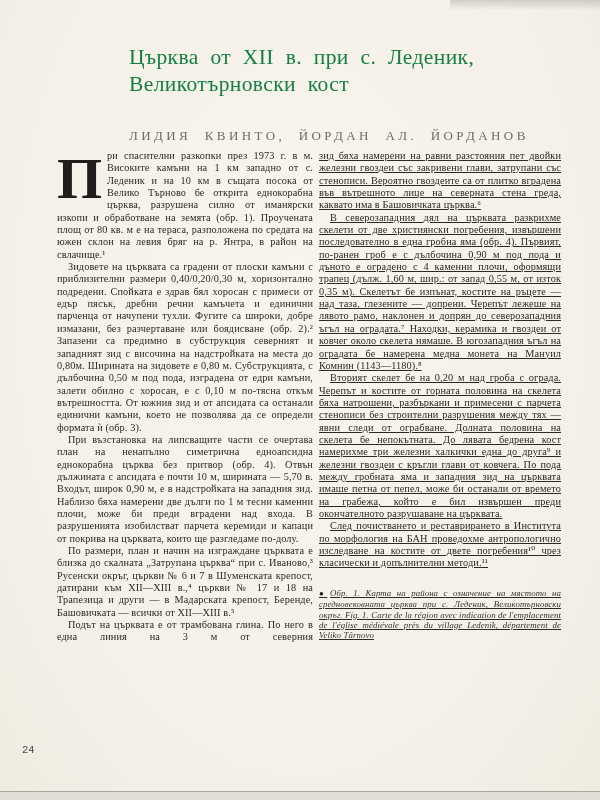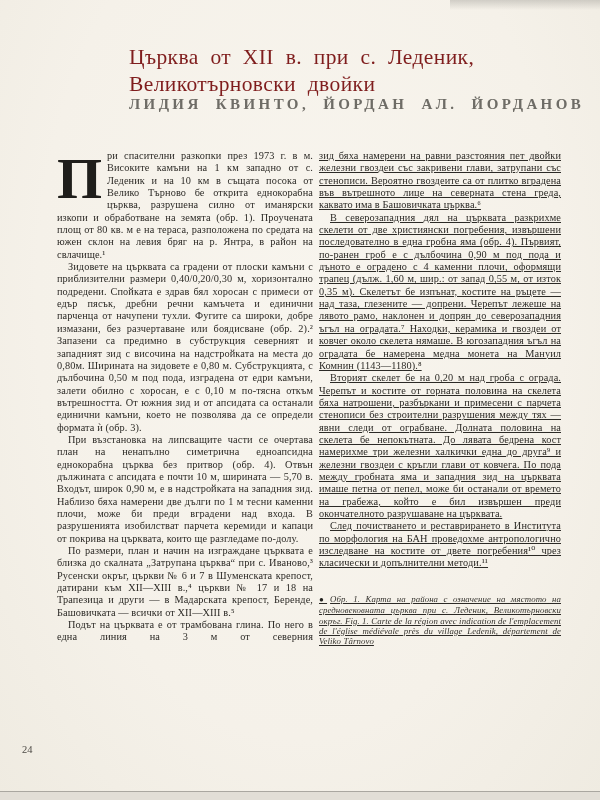--- a/index.html
+++ b/index.html
@@ -11,26 +11,26 @@
     font-family: "Liberation Serif", "DejaVu Serif", serif;
   }
   .top-shade {
     position: absolute; top: 0; right: 0;
     width: 150px; height: 10px;
     background: linear-gradient(to bottom, rgba(140,138,132,0.35), rgba(140,138,132,0));
   }
   .title-block {
     position: absolute; left: 129px; top: 44px;
     font-size: 21.5px; line-height: 26.5px;
-    color: #7f1d1d;
+    color: #15803d;
     letter-spacing: 0.4px; word-spacing: 6px;
   }
   .authors {
-    position: absolute; left: 129px; top: 96px;
-    font-size: 15px; font-weight: 700;
+    position: absolute; left: 129px; top: 128px;
+    font-size: 13px; font-weight: 400;
     letter-spacing: 3.4px; word-spacing: 7px;
     color: #6e6c66;
   }
   .col {
     position: absolute; top: 150px;
     font-size: 10.3px; line-height: 12.35px;
     text-align: justify;
     color: #2c2a26;
     letter-spacing: 0.1px;
   }
@@ -42,49 +42,49 @@
   .dropcap {
     float: left;
     font-size: 58px; line-height: 52px;
     width: 43px; height: 58px;
     margin: 3px 7px 0 0;
     font-weight: 700;
     color: #1f1e1b;
     text-indent: 0;
   }
   .captions {
-    margin-top: 24px;
+    margin-top: 18px;
     font-style: italic;
     font-size: 8.8px; line-height: 10.4px;
     color: #34322d;
   }
   .captions p { text-indent: 0; margin: 0; text-align: justify; }
   .caption-bullet {
     font-style: normal; font-size: 8px;
     margin-right: 3px; color: #23221f;
   }
   .page-number {
     position: absolute; left: 22px; top: 744px;
-    font-size: 10.5px; color: #4c4a45;
+    font-size: 10.5px; color: #4c4a45; font-family: Liberation Mono, monospace;
   }
   .bottom-edge {
     position: absolute; left: 0; top: 791px;
     width: 600px; height: 9px;
     background: #e2ded6;
     border-top: 1px solid #aaa7a0;
   }
 </style>
 </head>
 <body>
 
 <div class="top-shade"></div>
 
 <div class="title-block">
   <div>Църква от XII в. при с. Леденик,</div>
-  <div>Великотърновски двойки</div>
+  <div>Великотърновски кост</div>
 </div>
 
 <div class="authors">ЛИДИЯ КВИНТО, ЙОРДАН АЛ. ЙОРДАНОВ</div>
 
 <div class="col col-left">
   <p class="no-indent"><span class="dropcap">П</span><span>ри спасителни разкопки през 1973 г. в м. Високите камъни на 1 км западно от с. Леденик и на 10 км в същата посока от Велико Търново бе открита еднокорабна църква, разрушена силно от иманярски изкопи и обработване на земята (обр. 1). Проучената площ от 80 кв. м е на тераса, разположена по средата на южен склон на левия бряг на р. Янтра, в район на свлачище.¹</span></p>
   <p>Зидовете на църквата са градени от плоски камъни с приблизителни размери 0,40/0,20/0,30 м, хоризонтално подредени. Спойката е здрав бял хоросан с примеси от едър пясък, дребни речни камъчета и единични парченца от начупени тухли. Фугите са широки, добре измазани, без разчертаване или боядисване (обр. 2).² Запазени са предимно в субструкция северният и западният зид с височина на надстройката на места до 0,80м. Ширината на зидовете е 0,80 м. Субструкцията, с дълбочина 0,50 м под пода, изградена от едри камъни, залети обилно с хоросан, е с 0,10 м по-тясна откъм вътрешността. От южния зид и от апсидата са останали единични камъни, което не позволява да се определи формата ѝ (обр. 3).</p>
   <p>При възстановка на липсващите части се очертава план на ненапълно симетрична едноапсидна еднокорабна църква без притвор (обр. 4). Отвън дължината с апсидата е почти 10 м, ширината — 5,70 в. Входът, широк 0,90 м, е в надстройката на западния зид. Наблизо бяха намерени две дълги по 1 м тесни каменни плочи, може би преди вградени над входа. В разрушенията изобилстват парчета керемиди и капаци от покрива на църквата, които ще разгледаме по-долу.</p>
   <p>По размери, план и начин на изграждане църквата е близка до скалната „Затрупана църква“ при с. Иваново,³ Русенски окръг, църкви № 6 и 7 в Шуменската крепост, датирани към XII—XIII в.,⁴ църкви № 17 и 18 на Трапезица и други — в Мадарската крепост, Беренде, Башовичката — всички от XII—XIII в.⁵</p>
   <p class="cont-out">Подът на църквата е от трамбована глина. По него в една линия на 3 м от северния</p>

